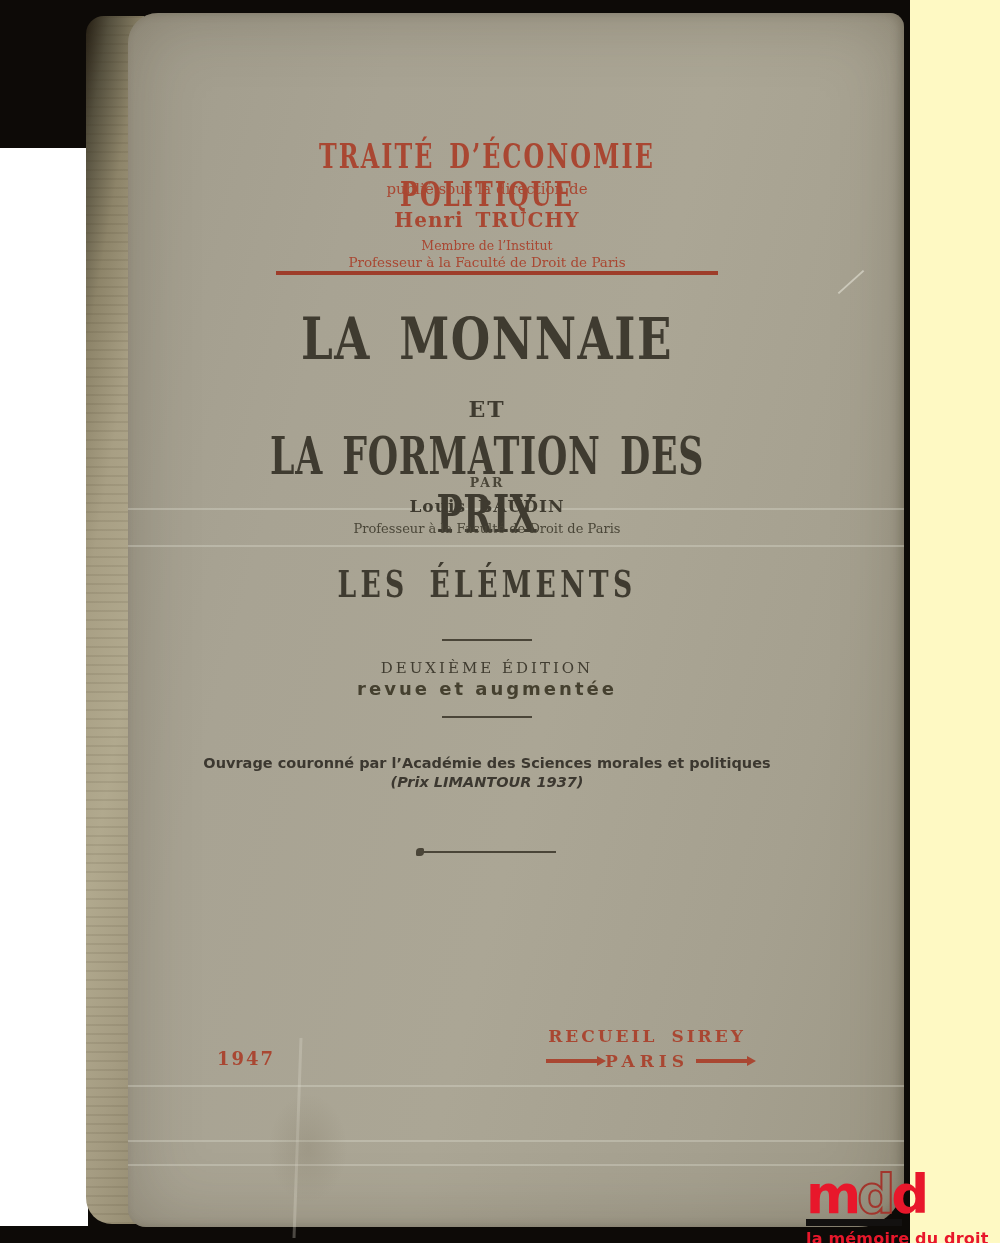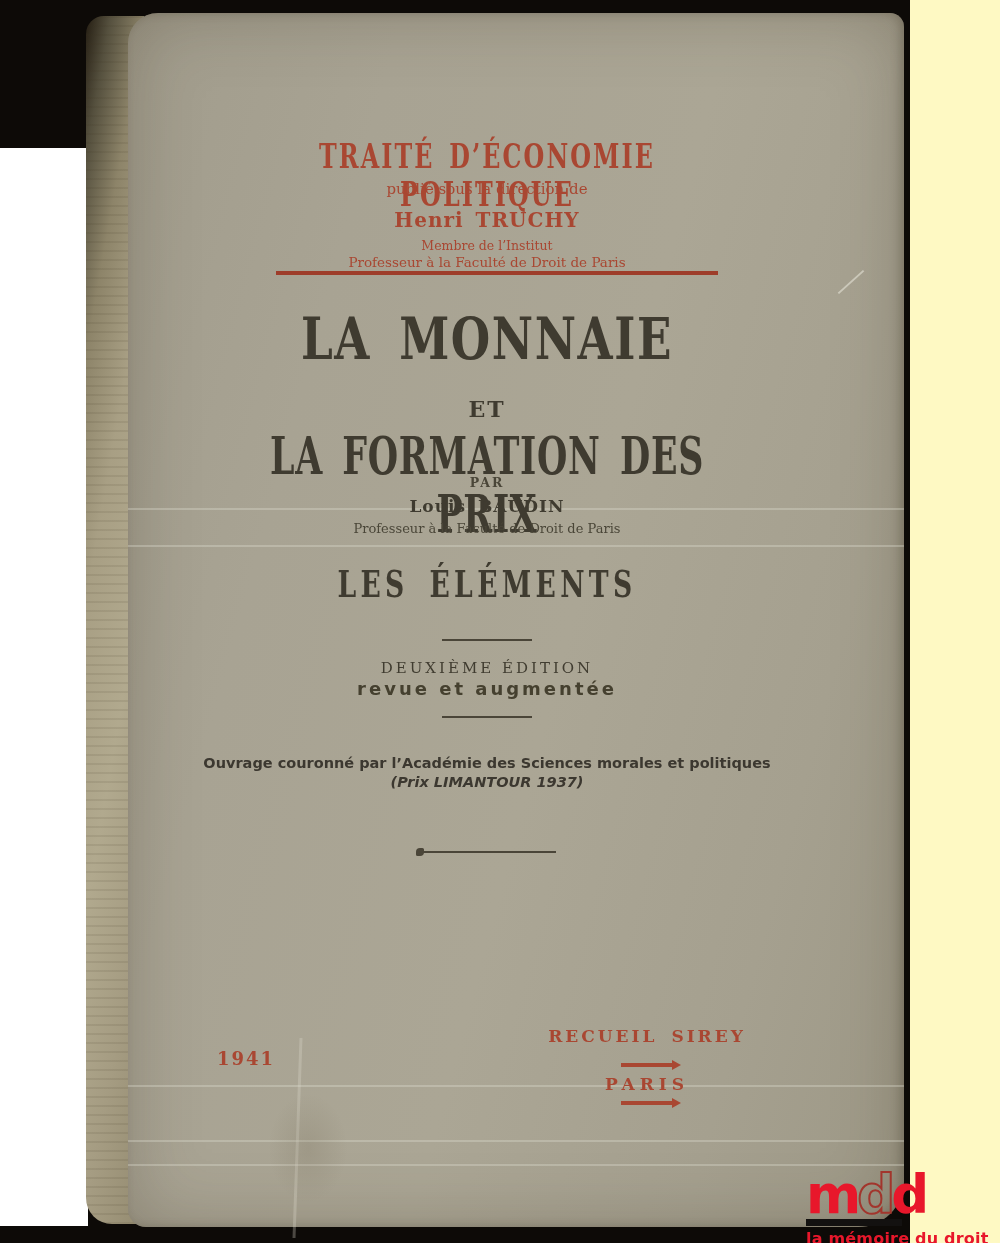--- a/index.html
+++ b/index.html
@@ -69,21 +69,21 @@
 
   .arrow-rule { position:absolute; top:838px; left:290px; width:138px; height:2px; background:#4a4538; }
   .arrow-rule::before { content:""; position:absolute; left:-2px; top:-3px; width:8px; height:8px;
      background:#4a4538; border-radius:50% 20% 50% 20%; }
 
   
   .year { position:absolute; left:68px; top:1035px; width:100px; text-align:center;
           font-size:18px; font-weight:bold; letter-spacing:2px; }
   .pub-block { position:absolute; left:399px; top:1013px; width:240px; text-align:center; }
   .pub-name { font-size:17px; font-weight:bold; letter-spacing:3px; word-spacing:5px; }
-  .paris-row { margin-top:17px; display:flex; align-items:center; justify-content:center; gap:7px;flex-direction:column; }
+  .paris-row { margin-top:5px; display:flex; align-items:center; justify-content:center; gap:7px; }
   .paris-city { font-size:17px; font-weight:bold; letter-spacing:5px; color:#a94732; }
   .arrow-line { position:relative; width:52px; height:4px; background:#a94732; }
   .arrow-line::after { content:""; position:absolute; right:-8px; top:-3px;
      border-left:9px solid #a94732; border-top:5px solid transparent; border-bottom:5px solid transparent; }
 
   
   .scanline { position:absolute; left:0; right:0; height:2px; background:rgba(228,226,214,0.32); }
   .s1{top:495px;} .s2{top:532px;} .s3{top:1072px;} .s4{top:1127px;} .s5{top:1151px;}
   .crease { position:absolute; left:706px; top:268px; width:34px; height:2px;
      background:rgba(235,233,222,0.55); transform:rotate(-42deg); }
@@ -142,21 +142,21 @@
       <div class="dark-rule dr1"></div>
       <div class="line t-edition">DEUXIÈME ÉDITION</div>
       <div class="line t-ednote">revue et augmentée</div>
       <div class="dark-rule dr2"></div>
 
       <div class="line t-award1">Ouvrage couronné par l’Académie des Sciences morales et politiques</div>
       <div class="line t-award2">(Prix LIMANTOUR 1937)</div>
       <div class="arrow-rule"></div>
     </div>
 
-    <div class="year red">1941</div>
+    <div class="year red">1947</div>
 
     <div class="pub-block">
       <div class="pub-name red">RECUEIL SIREY</div>
       <div class="paris-row">
         <span class="arrow-line"></span>
         <span class="paris-city">PARIS</span>
         <span class="arrow-line"></span>
       </div>
     </div>
   </div>

